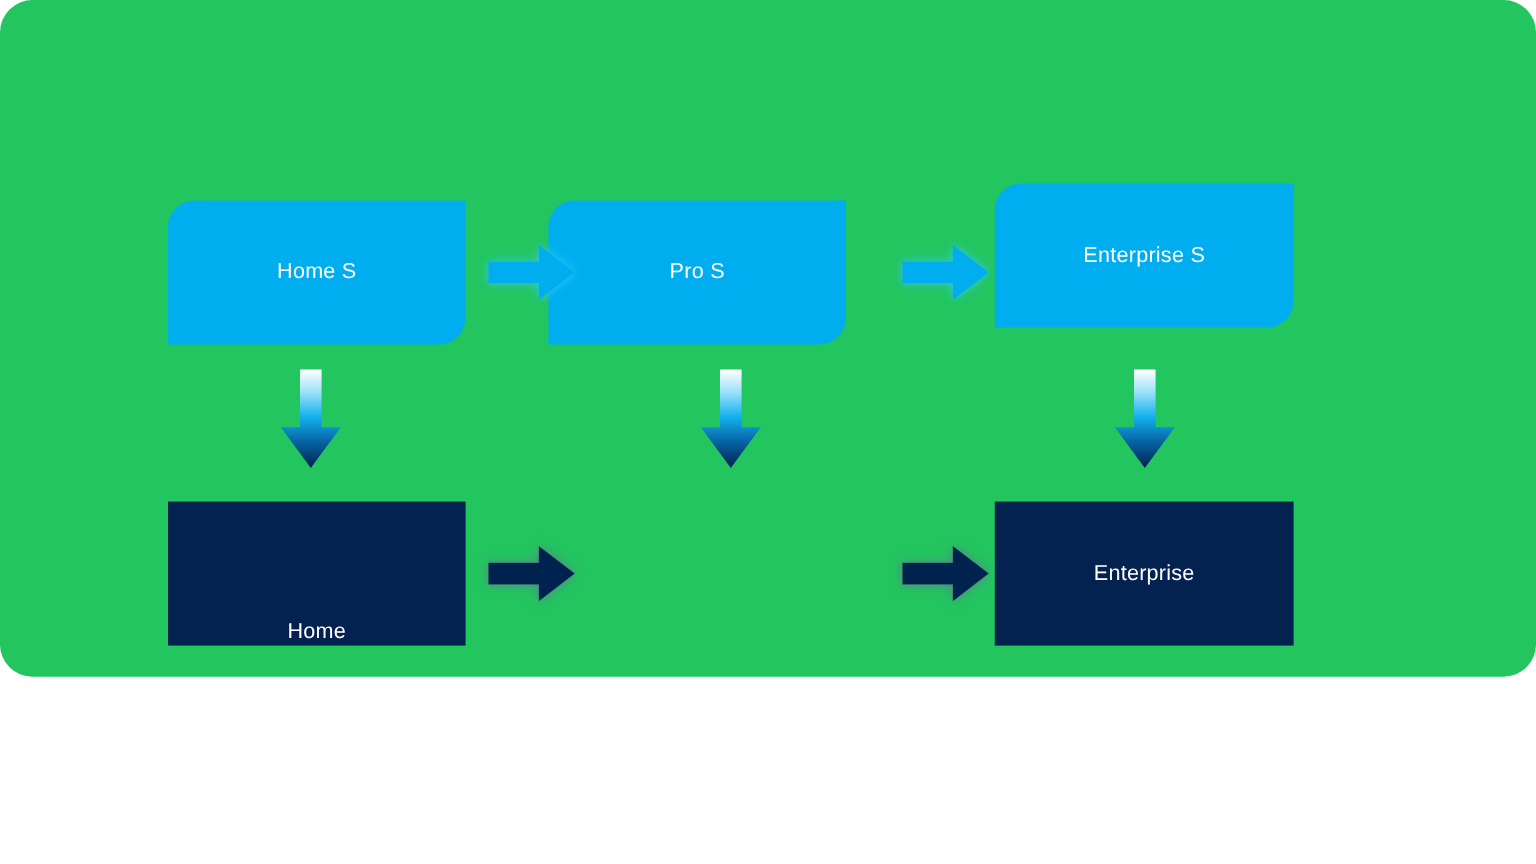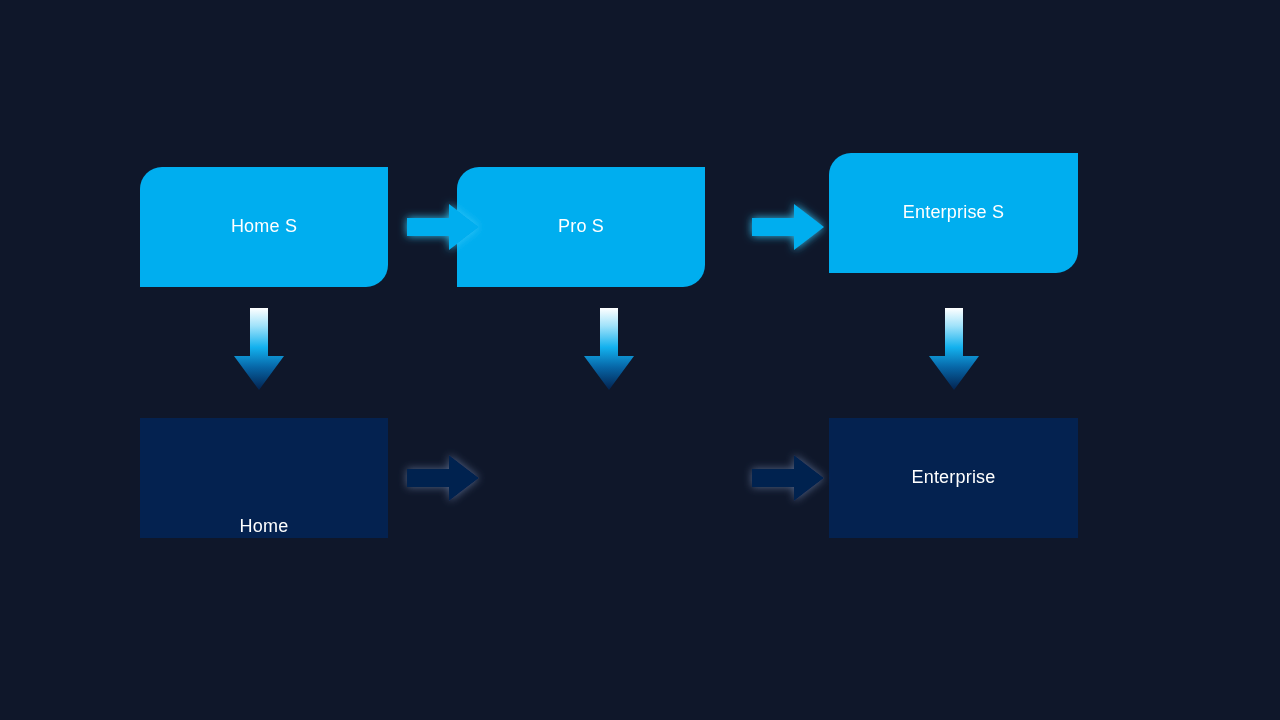--- a/index.html
+++ b/index.html
@@ -10,22 +10,23 @@
   }
   body {
     width: 1280px;
     height: 720px;
     font-family: "Liberation Sans", sans-serif;
     overflow: hidden;
   }
   #canvas {
     position: relative;
     width: 1280px;
-    height: 720px;
-    background: #0f172a;
+    height: 564px;
+    background: #22c55e;
+    border-radius: 27px;
   }
 
   
   .node {
     position: absolute;
     box-sizing: border-box;
     display: flex;
     align-items: center;
     justify-content: center;
     color: #ffffff;

